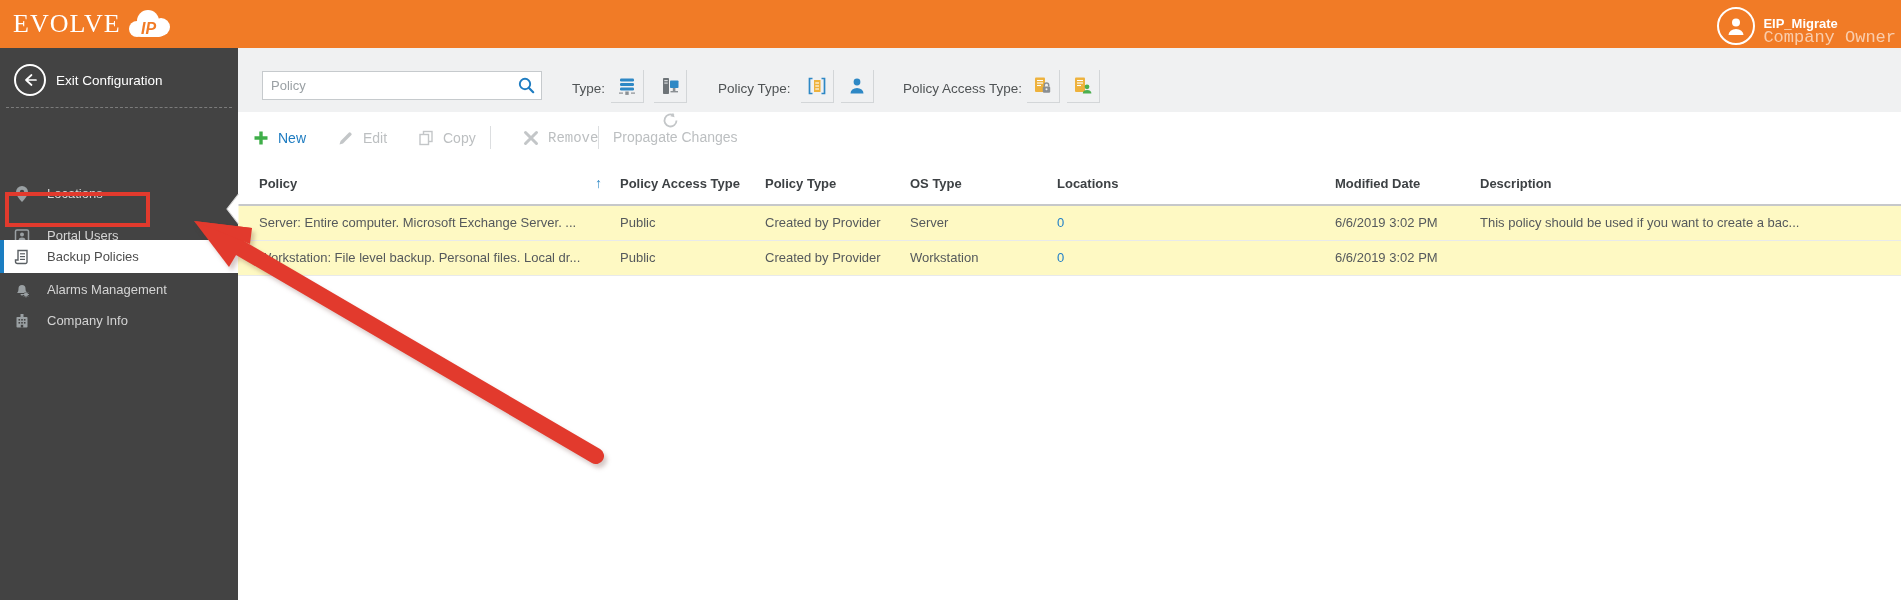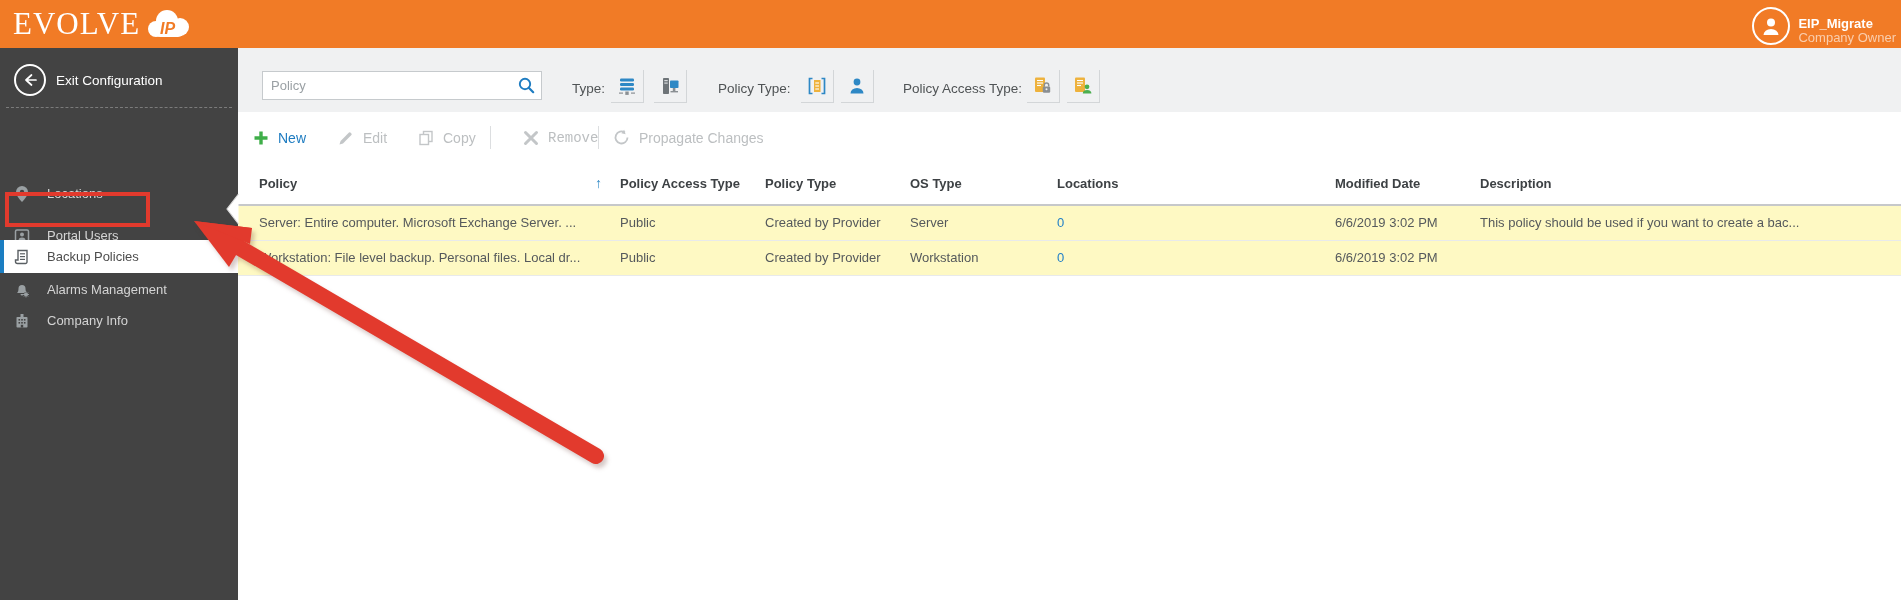--- a/index.html
+++ b/index.html
@@ -2,27 +2,27 @@
 <html><head>
 <meta charset="utf-8">
 <style>
   html,body{margin:0;padding:0;}
   body{width:1901px;height:600px;font-family:"Liberation Sans","DejaVu Sans",sans-serif;}
   .page{position:relative;width:1901px;height:600px;background:#fff;overflow:hidden;}
 
   
   .header{position:absolute;left:0;top:0;width:100%;height:48px;background:#f17b26;overflow:hidden;}
   .logo{position:absolute;left:13px;top:4px;height:40px;display:flex;align-items:center;cursor:pointer;}
-  .logo-text{color:#fff;font-family:"Liberation Serif","DejaVu Serif",serif;font-size:31px;letter-spacing:1px;line-height:40px;}
+  .logo-text{color:#fff;font-family:"Liberation Serif","DejaVu Serif",serif;font-size:26px;letter-spacing:1px;line-height:40px;}
   .logo-cloud{position:relative;margin-left:4px;width:48px;height:36px;}
   .user{position:absolute;right:5px;top:6px;display:flex;align-items:center;cursor:pointer;}
   .avatar{width:34px;height:34px;border:2px solid #fff;border-radius:50%;display:flex;align-items:center;justify-content:center;}
   .user-texts{margin-left:8px;line-height:14px;}
   .user-name{color:#fff;font-size:13px;font-weight:bold;margin-top:11px;}
-  .user-role{color:rgba(255,255,255,0.62);font-size:13px;}
+  .user-role{color:rgba(255,255,255,0.62);font-size:17px;font-family:Liberation Mono, monospace;}
 
   
   .sidebar{position:absolute;left:0;top:48px;width:238px;height:552px;background:#434343;}
   .exit-btn{position:absolute;left:0;top:12px;width:196px;height:40px;display:flex;align-items:center;cursor:pointer;}
   .exit-circle{margin-left:14px;width:28px;height:28px;border:2px solid #fff;border-radius:50%;display:flex;align-items:center;justify-content:center;}
   .exit-label{margin-left:10px;color:#fff;font-size:13.5px;}
   .side-divider{position:absolute;left:6px;top:59px;width:226px;border-top:1px dashed #7b7b7b;}
   .nav-item{position:absolute;left:0;width:238px;height:31px;display:flex;align-items:center;color:#d4d4d4;font-size:13px;cursor:pointer;}
   .nav-icon{width:20px;height:20px;margin-left:12px;display:flex;align-items:center;justify-content:center;flex:0 0 20px;}
   .nav-label{margin-left:15px;white-space:nowrap;}
@@ -292,21 +292,21 @@
       <span class="t-ico">
         <svg width="16" height="16" viewBox="0 0 16 16">
           <path d="M2.5 2.5 L13.5 13.5 M13.5 2.5 L2.5 13.5" stroke="#c3c6c8" stroke-width="3" stroke-linecap="round"></path>
         </svg>
       </span>
       <span>Remove</span>
     </div>
 
     <div class="tbar-sep" style="left:360px;"></div>
 
-    <div class="tbar-item tbar-disabled" style="left:375px;">
+    <div class="tbar-item tbar-disabled" style="left:375px;flex-direction:column;">
       <span class="t-ico">
         <svg width="17" height="17" viewBox="0 0 17 17">
           <path d="M14.5 8.5 a6 6 0 1 1 -2.6-4.95" fill="none" stroke="#c3c6c8" stroke-width="1.8"></path>
           <polygon points="11.2,0.8 12.6,5.2 8.4,4.2" fill="#c3c6c8"></polygon>
         </svg>
       </span>
       <span>Propagate Changes</span>
     </div>
   </div>
 

